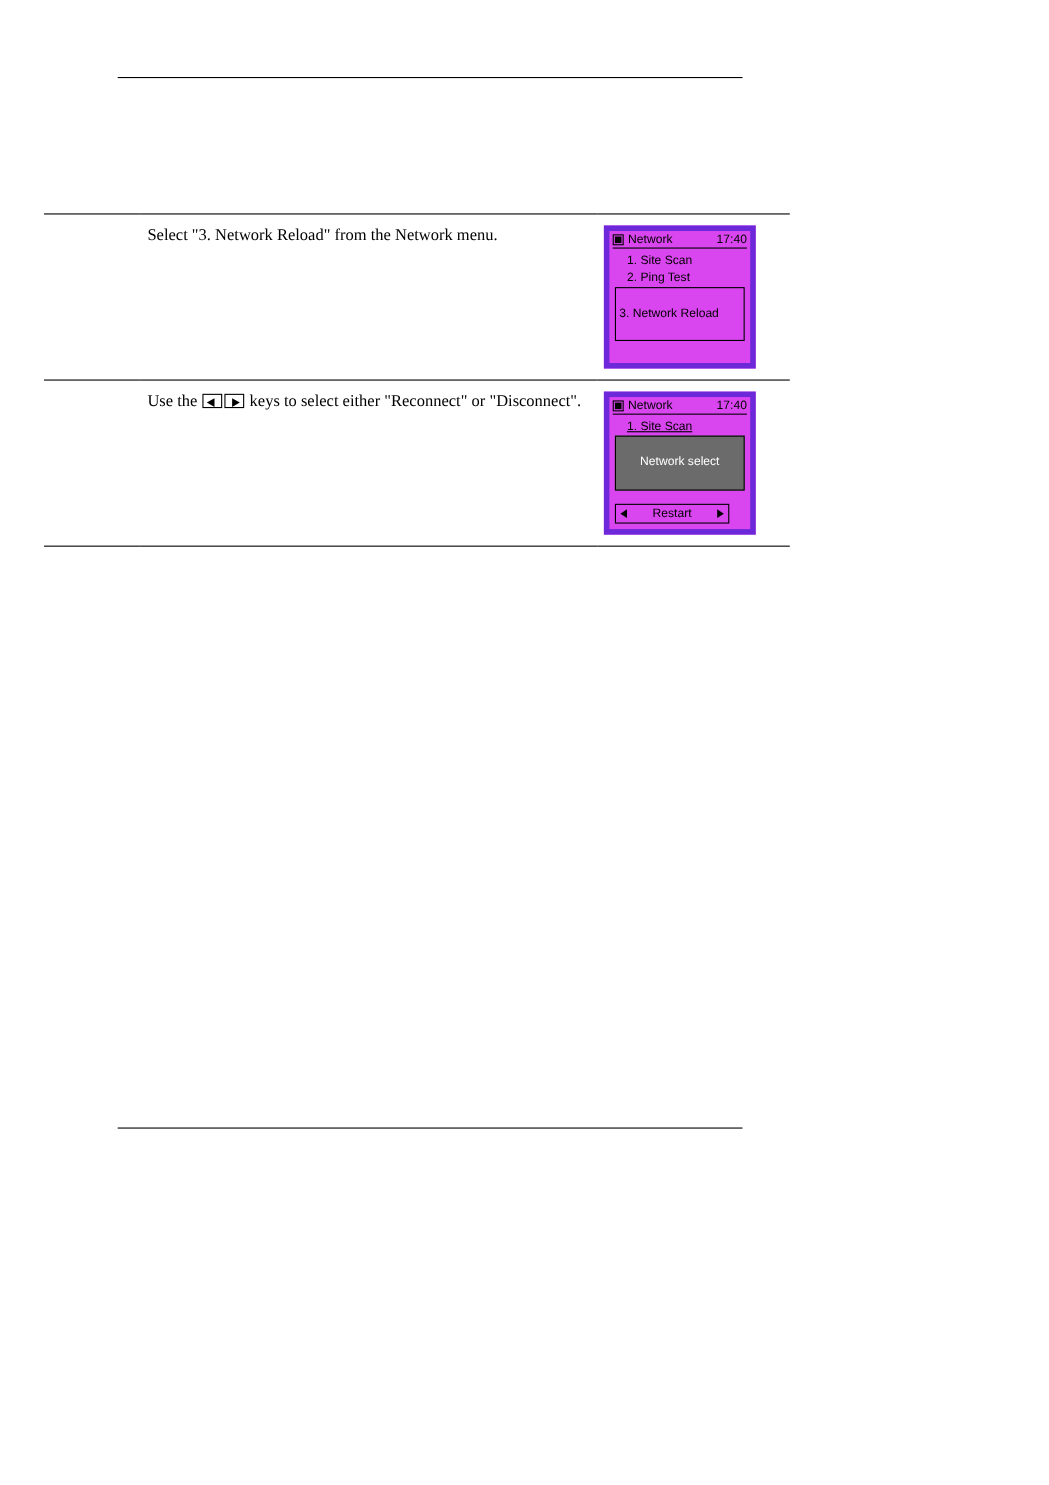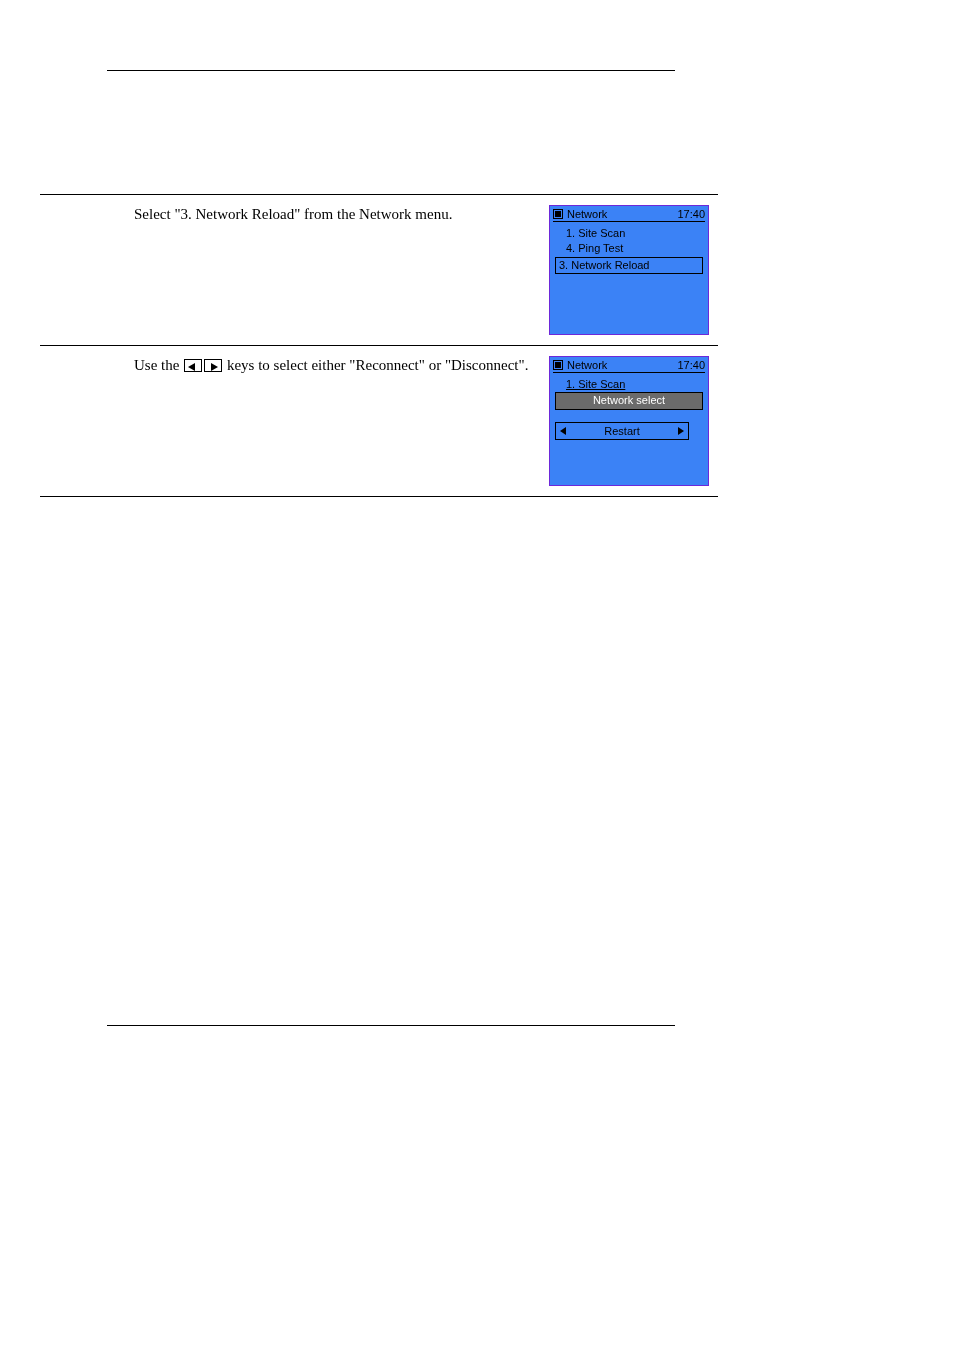--- a/index.html
+++ b/index.html
@@ -68,28 +68,28 @@
   }
   .keyicon.right::before {
     border-left: 7px solid #000;
     border-top: 4px solid transparent;
     border-bottom: 4px solid transparent;
     left: auto; right: 3px; width: 0; height: 0; top: 2.5px;
   }
 
   
   .shot {
-    width: 160px;
+    width: 138px;
     height: 130px;
-    border: 1px solid #6d28d9;
+    border: 5px solid #6d28d9;
     font-family: Tahoma, Verdana, sans-serif;
     font-size: 11px;
     color: #000;
     padding: 2px 3px 3px 3px;
-    background: #3b82f6;
+    background: #d946ef;
   }
   .shot-header {
     display: flex;
     align-items: center;
     gap: 4px;
     border-bottom: 1px solid #000;
     padding-bottom: 1px;
     margin-bottom: 4px;
   }
   .shot-header .batt {
@@ -97,21 +97,21 @@
     position: relative;
   }
   .shot-header .batt::after {
     content:""; position:absolute; left:1px; top:1px; right:1px; bottom:1px; background:#000;
   }
   .shot-header .title { flex: 1; }
   .shot-header .time { }
   .shot-line { padding: 0 2px; line-height: 1.4; margin-left: 11px; }
   .shot-box {
     border: 1px solid #000;
-    padding: 0 3px;
+    padding: 16px 3px;
     margin: 0 2px 12px 2px;
     line-height: 1.4;
   }
   .shot-box.sel { background: #6b6b6b; color: #fff; }
   .shot-spin {
     display: flex;
     align-items: center;
     justify-content: space-between;
     border: 1px solid #000;
     padding: 0 4px;
@@ -139,21 +139,21 @@
         <span>Select "3. Network Reload" from the Network menu.</span>
       </td>
       <td class="col-shot">
         <div class="shot">
           <div class="shot-header">
             <span class="batt"></span>
             <span class="title">Network</span>
             <span class="time">17:40</span>
           </div>
           <div class="shot-line">1.  Site Scan</div>
-          <div class="shot-line">4.  Ping Test</div>
+          <div class="shot-line">2.  Ping Test</div>
           <div class="shot-box">3.  Network Reload</div>
         </div>
       </td>
     </tr>
 
     <tr>
       <td class="col-step"></td>
       <td class="col-desc">
         <span>Use the </span><span class="keyicon left"></span><span class="keyicon right"></span><span> keys to select either "Reconnect" or "Disconnect".</span>
       </td>

